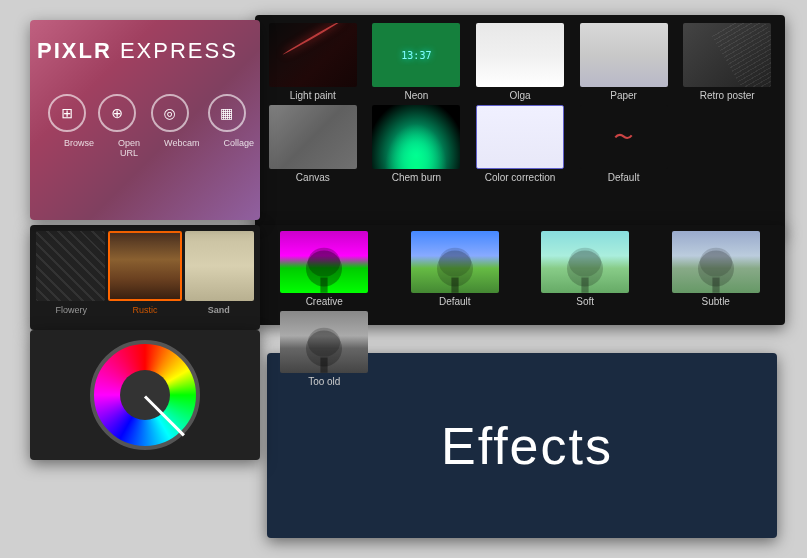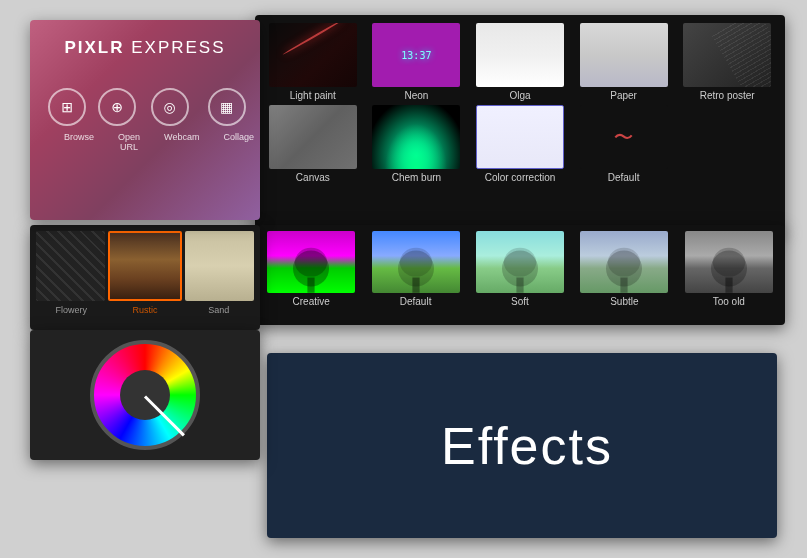--- a/index.html
+++ b/index.html
@@ -29,24 +29,23 @@
       width: 230px;
       height: 200px;
       background: linear-gradient(135deg, #c06080 0%, #a04060 30%, #804060 60%, #9060a0 100%);
       border-radius: 4px;
       overflow: hidden;
       box-shadow: 0 4px 15px rgba(0,0,0,0.4);
       z-index: 10;
     }
 
     .pixlr-title {
-      text-align: center;
-      padding: 18px 22px 10px;
+      padding: 18px 7px 10px;
       color: white;
-      font-size: 17px;
+      font-size: 22px;
       font-weight: 300;
       letter-spacing: 2px;
     }
 
     .pixlr-title span {
       font-weight: 700;
     }
 
     .pixlr-icons {
       display: flex;
@@ -157,21 +156,21 @@
       left: 10%;
       width: 80%;
       height: 2px;
       background: rgba(255,80,80,0.7);
       border-radius: 50%;
       box-shadow: 0 0 8px rgba(255,50,50,0.8);
       transform: rotate(-30deg);
     }
 
     .thumb-neon {
-      background: #a21caf;
+      background: #15803d;
       display: flex;
       align-items: center;
       justify-content: center;
       flex-direction: column;
     }
     .neon-time {
       color: #80ffff;
       font-size: 10px;
       font-family: monospace;
       text-shadow: 0 0 6px #00ffff;
@@ -241,21 +240,21 @@
       height: 100px;
       background: #111;
       border-radius: 4px;
       padding: 6px;
       box-shadow: 0 4px 15px rgba(0,0,0,0.5);
       z-index: 8;
     }
 
     .presets-grid {
       display: grid;
-      grid-template-columns: repeat(5, 1fr);
+      grid-template-columns: repeat(4, 1fr);
       gap: 4px;
     }
 
     .preset-item {
       display: flex;
       flex-direction: column;
       align-items: center;
       gap: 3px;
     }
 
@@ -361,21 +360,21 @@
     }
 
     .texture-label {
       flex: 1;
       text-align: center;
       font-size: 9px;
     }
 
     .label-flowery { color: #999; }
     .label-rustic { color: #cc5500; text-align: center; }
-    .label-sand { color: #999; }
+    .label-sand { color: #999; font-weight: bold; }
 
     
     .colorwheel-panel {
       position: absolute;
       top: 330px;
       left: 30px;
       width: 230px;
       height: 130px;
       background: #222;
       border-radius: 4px;

